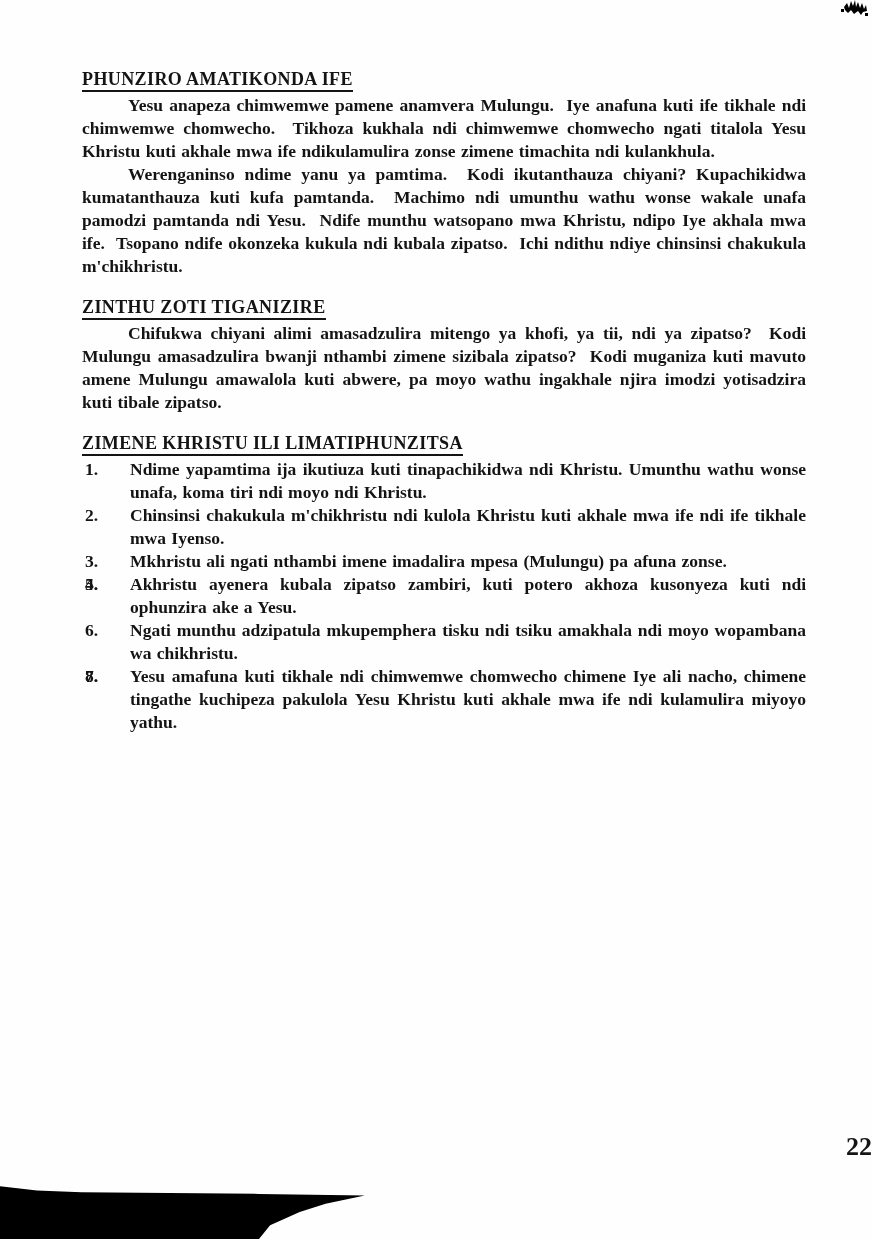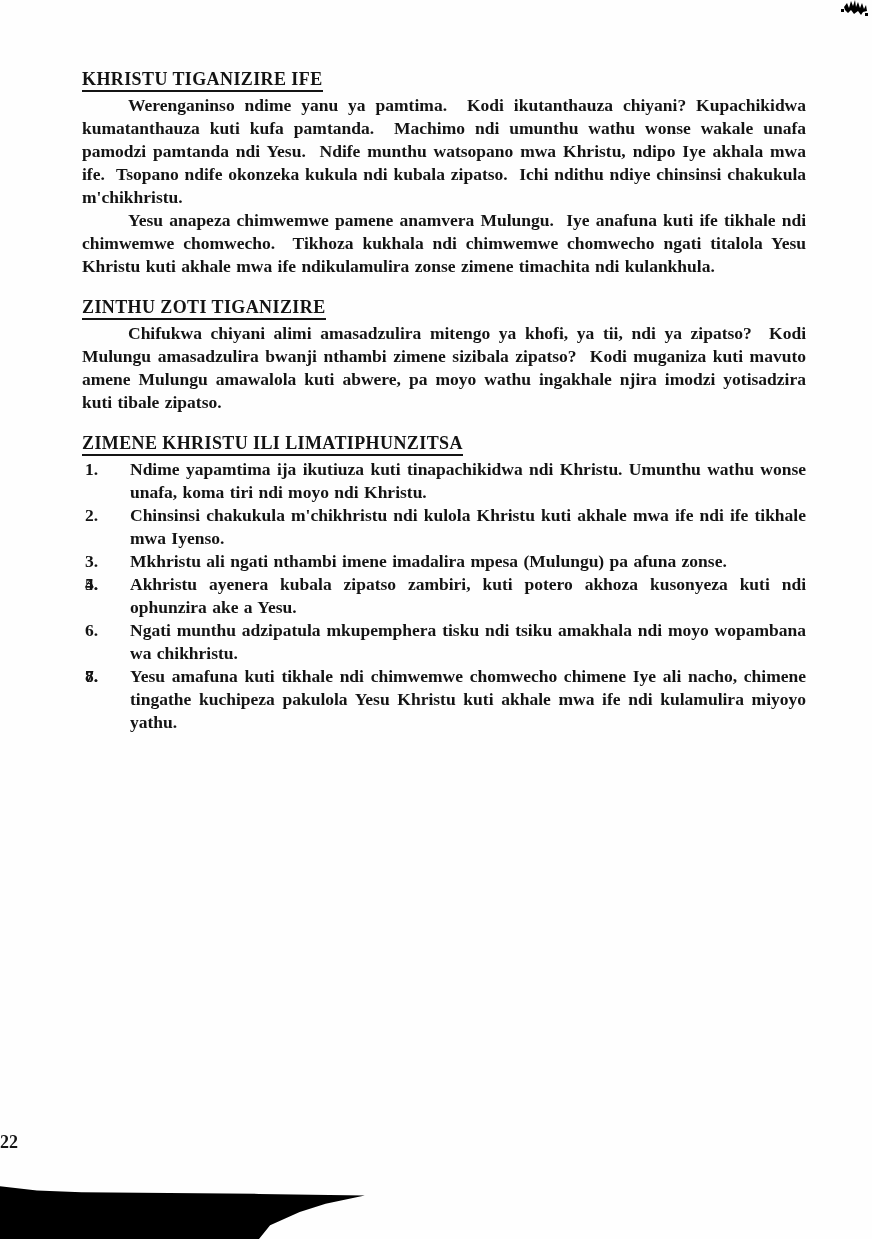--- a/index.html
+++ b/index.html
@@ -54,22 +54,22 @@
   .list-item .num {
     position: absolute;
     left: 3px;
     top: 0;
   }
   .page-number {
     position: absolute;
     top: 1132px;
     left: 0;
     width: 100%;
-    text-align: left;
-    font-size: 18px;
+    text-align: right;
+    font-size: 26px;
     font-weight: bold;
   }
   .scan-shadow {
     position: absolute;
     left: 0;
     bottom: 0;
     width: 370px;
     height: 55px;
     background: #000;
     clip-path: polygon(0% 4%, 10% 12%, 22% 15%, 70% 18%, 98.6% 21%, 88% 36%, 81% 51%, 73% 75%, 70% 100%, 0% 100%);
@@ -89,23 +89,23 @@
 
   <svg class="ink-smudge" viewBox="0 0 28 18">
     <path fill="#000" d="M3 7 L6 3 L8 8 L10 1 L12 6 L14 0 L15 7 L17 2 L19 8 L21 3 L23 9 L25 5 L26 11 L22 12 L20 15 L17 11 L13 14 L10 10 L7 13 L4 10 Z"></path>
     <rect x="0" y="9" width="3" height="3" fill="#000"></rect>
     <rect x="24" y="13" width="3" height="3" fill="#000"></rect>
   </svg>
 
   <div class="content">
 
     <div class="section">
-      <h2 class="section-heading"><span>KHRISTU TIGANIZIRE IFE</span></h2>
+      <h2 class="section-heading"><span>PHUNZIRO AMATIKONDA IFE</span></h2>
+      <p class="para">Yesu anapeza chimwemwe pamene anamvera Mulungu.  Iye anafuna kuti ife tikhale ndi chimwemwe chomwecho.  Tikhoza kukhala ndi chimwemwe chomwecho ngati titalola Yesu Khristu kuti akhale mwa ife ndikulamulira zonse zimene timachita ndi kulankhula.</p>
       <p class="para">Werenganinso ndime yanu ya pamtima.  Kodi ikutanthauza chiyani? Kupachikidwa kumatanthauza kuti kufa pamtanda.  Machimo ndi umunthu wathu wonse wakale unafa pamodzi pamtanda ndi Yesu.  Ndife munthu watsopano mwa Khristu, ndipo Iye akhala mwa ife.  Tsopano ndife okonzeka kukula ndi kubala zipatso.  Ichi ndithu ndiye chinsinsi chakukula m'chikhristu.</p>
-      <p class="para">Yesu anapeza chimwemwe pamene anamvera Mulungu.  Iye anafuna kuti ife tikhale ndi chimwemwe chomwecho.  Tikhoza kukhala ndi chimwemwe chomwecho ngati titalola Yesu Khristu kuti akhale mwa ife ndikulamulira zonse zimene timachita ndi kulankhula.</p>
     </div>
 
     <div class="section">
       <h2 class="section-heading"><span>ZINTHU ZOTI TIGANIZIRE</span></h2>
       <p class="para">Chifukwa chiyani alimi amasadzulira mitengo ya khofi, ya tii, ndi ya zipatso?  Kodi Mulungu amasadzulira bwanji nthambi zimene sizibala zipatso?  Kodi muganiza kuti mavuto amene Mulungu amawalola kuti abwere, pa moyo wathu ingakhale njira imodzi yotisadzira kuti tibale zipatso.</p>
     </div>
 
     <div class="section">
       <h2 class="section-heading"><span>ZIMENE KHRISTU ILI LIMATIPHUNZITSA</span></h2>
       <div class="study-list">

